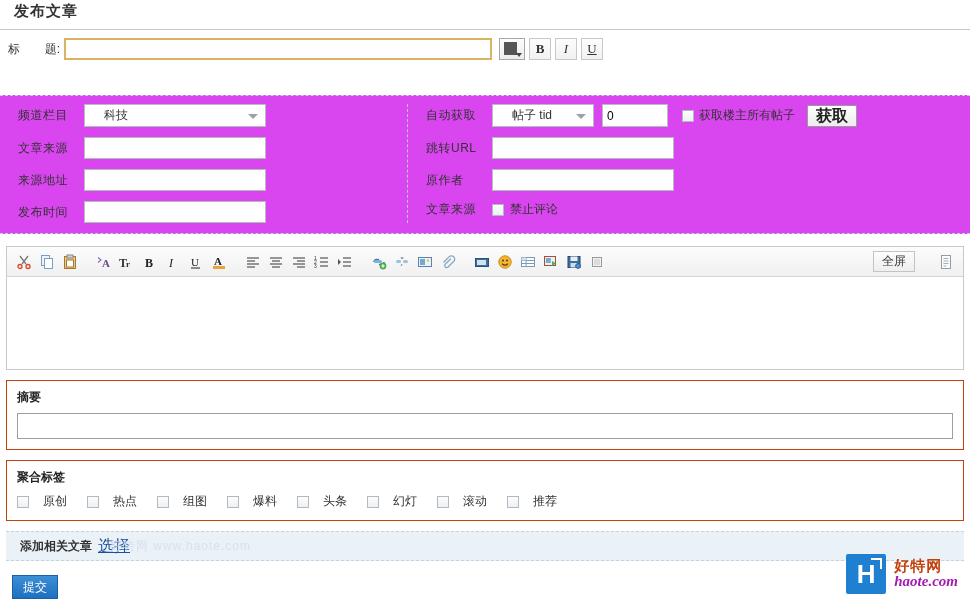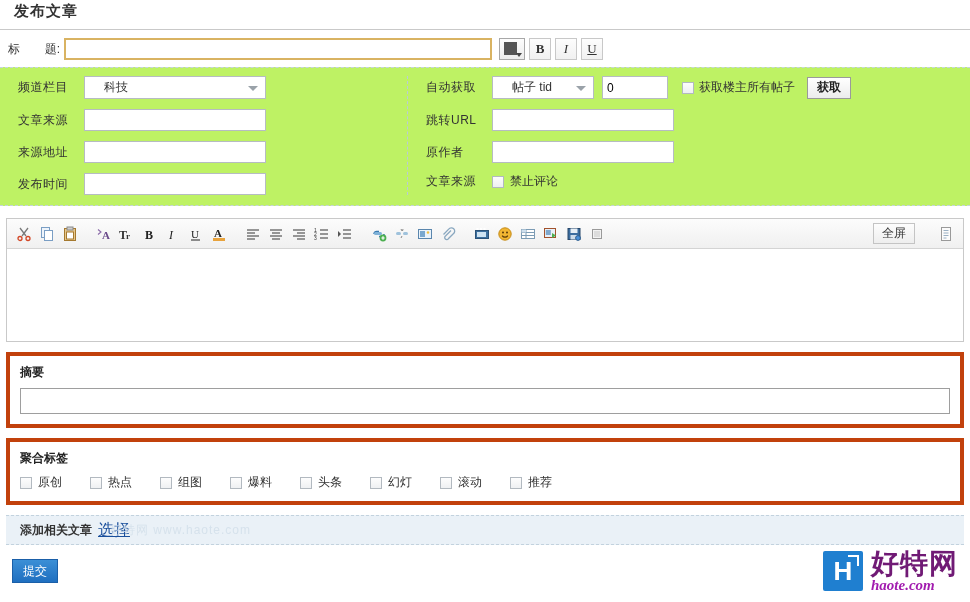--- a/index.html
+++ b/index.html
@@ -76,26 +76,27 @@
   .color-arrow {
     position: absolute; right: 2px; bottom: 2px;
     width: 0; height: 0;
     border-left: 3px solid transparent;
     border-right: 3px solid transparent;
     border-top: 4px solid #444;
   }
 
   
   .meta-panel {
-    background: #bef264;
+    background: #d946ef;
     border-top: 1px dashed #c5d3de;
     border-bottom: 1px dashed #c5d3de;
     display: flex;
     padding: 8px 0 10px 0;
     min-height: 130px;
+    margin-top: 28px;
   }
   .meta-col-left {
     width: 408px;
     border-right: 1px dashed #b9cbd8;
     padding-left: 18px;
   }
   .meta-col-right {
     flex: 1;
     padding-left: 18px;
   }
@@ -134,21 +135,21 @@
     display: inline-block; vertical-align: middle;
     cursor: pointer; flex: none;
   }
   .chk-wrap { display: flex; align-items: center; gap: 5px; margin-left: 14px; }
   .chk-wrap .lbl { font-size: 12px; color: #333; }
   .get-btn {
     margin-left: 12px;
     height: 22px; min-width: 44px;
     border: 1px solid #9a9a9a;
     background: linear-gradient(#ffffff, #ececec);
-    font-size: 12px; font-weight: bold; color: #222;
+    font-size: 16px; font-weight: bold; color: #222;
     font-family: "Liberation Sans", sans-serif;
     cursor: pointer; padding: 0 8px;
   }
   .inline-chk { display:flex; align-items:center; gap:6px; }
 
   
   .editor {
     margin: 12px 6px 0 6px;
     border: 1px solid #c9c9c9;
     background: #fff;
@@ -179,38 +180,38 @@
   }
   .editor-body {
     height: 92px;
     background: #fff;
     cursor: text;
   }
 
   
   .panel {
     margin: 10px 6px 0 6px;
-    border: 4px solid #c2410c;
+    border: 1px solid #c2410c;
     background: #fff;
     padding: 8px 10px 10px 10px;
   }
   .panel-title {
     font-size: 12px; font-weight: bold; color: #222;
     margin-bottom: 7px;
   }
   .summary-input {
     width: 100%; height: 26px;
     border: 1px solid #9e9e9e;
     background: #fff;
     font-family: "Liberation Sans", sans-serif;
     font-size: 12px; padding: 2px 5px; outline: none;
   }
   .tag-list { display: flex; align-items: center; gap: 0; }
   .tag-item {
-    display: flex; align-items: center; gap: 6px;
+    display: flex; align-items: center; gap: 14px;
     width: 70px; cursor: pointer;
   }
   .tag-item .lbl { font-size: 12px; color: #333; }
 
   
   .related-bar {
     margin: 10px 6px 0 6px;
     background: #eaf1f7;
     border-top: 1px dashed #c2d2de;
     border-bottom: 1px dashed #c2d2de;
@@ -261,21 +262,21 @@
   .logo-mark::after {
     content: "";
     position: absolute;
     right: 4px; top: 4px;
     width: 9px; height: 9px;
     border-top: 2px solid #fff;
     border-right: 2px solid #fff;
   }
   .logo-text { line-height: 1.05; }
   .logo-cn {
-    font-size: 28px; font-weight: bold; color: #701a75;
+    font-size: 15px; font-weight: bold; color: #c2410c;
     letter-spacing: 1px;
   }
   .logo-en {
     font-size: 15px; font-style: italic; font-weight: bold;
     color: #a21caf; font-family: "Liberation Serif", serif;
   }
 </style>
 </head>
 <body>
 

